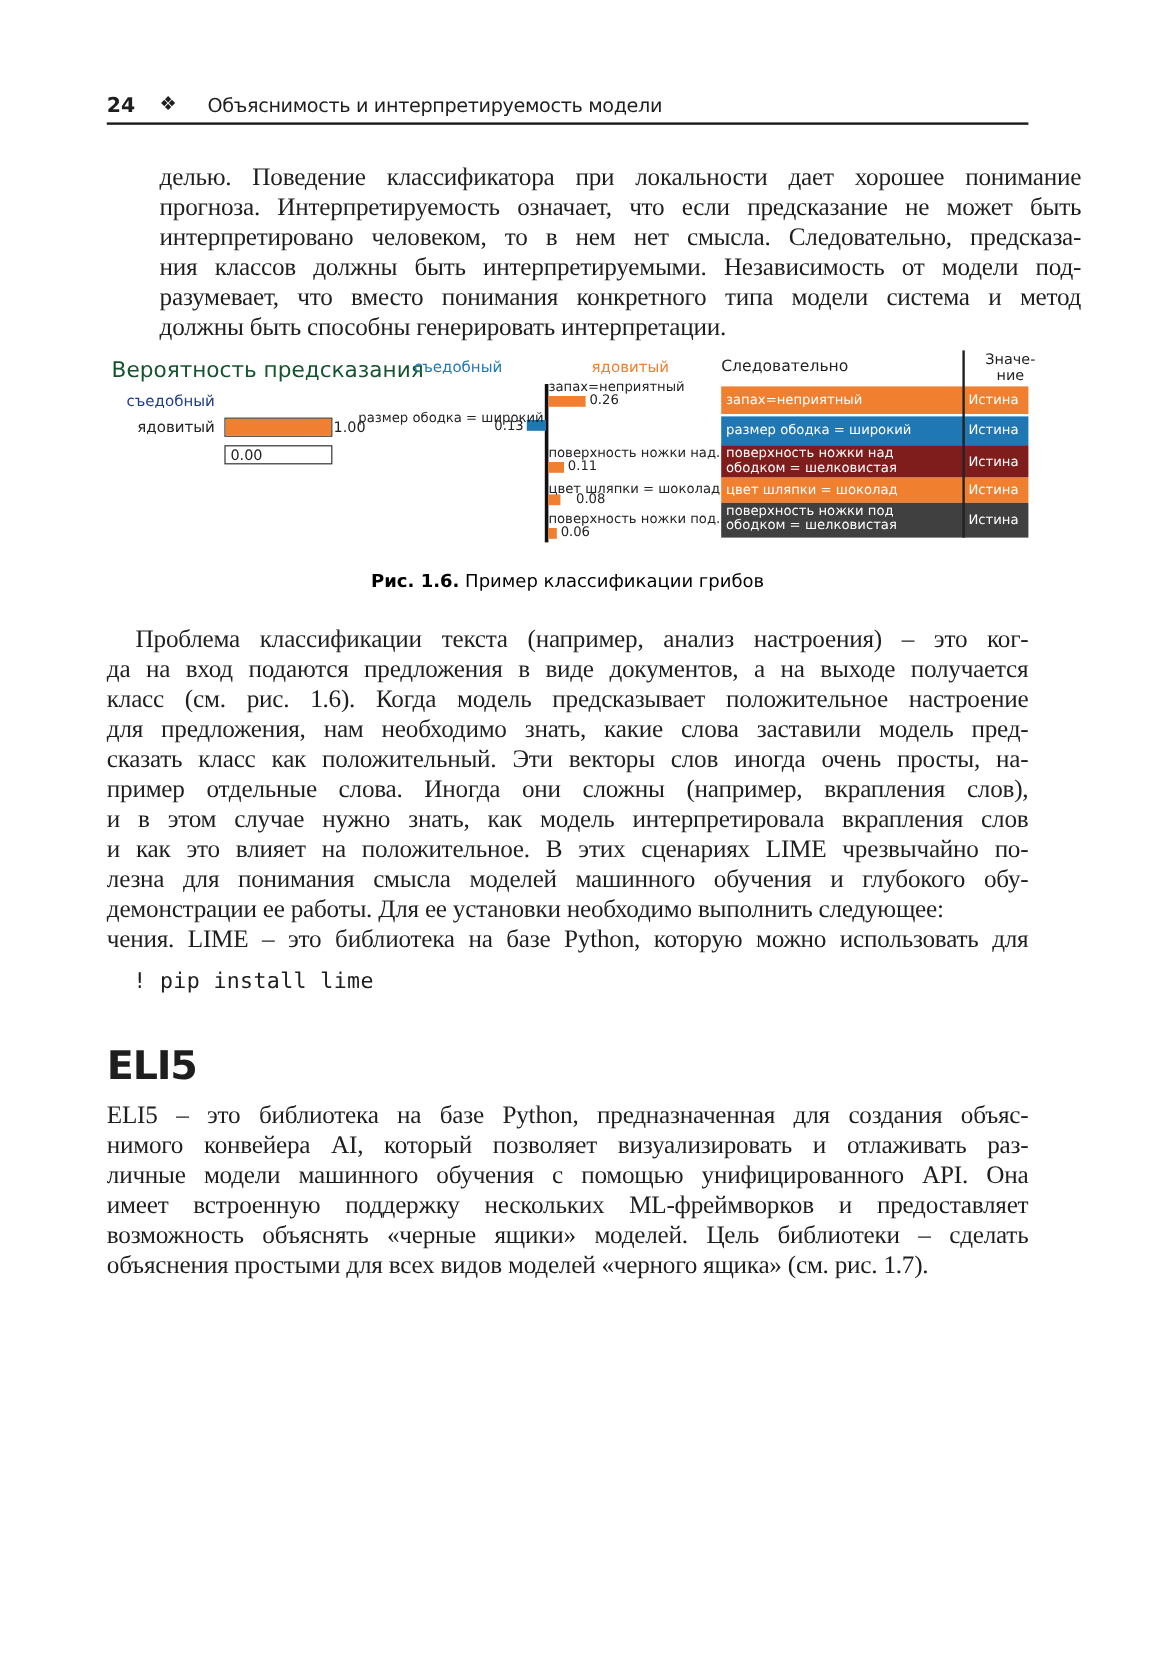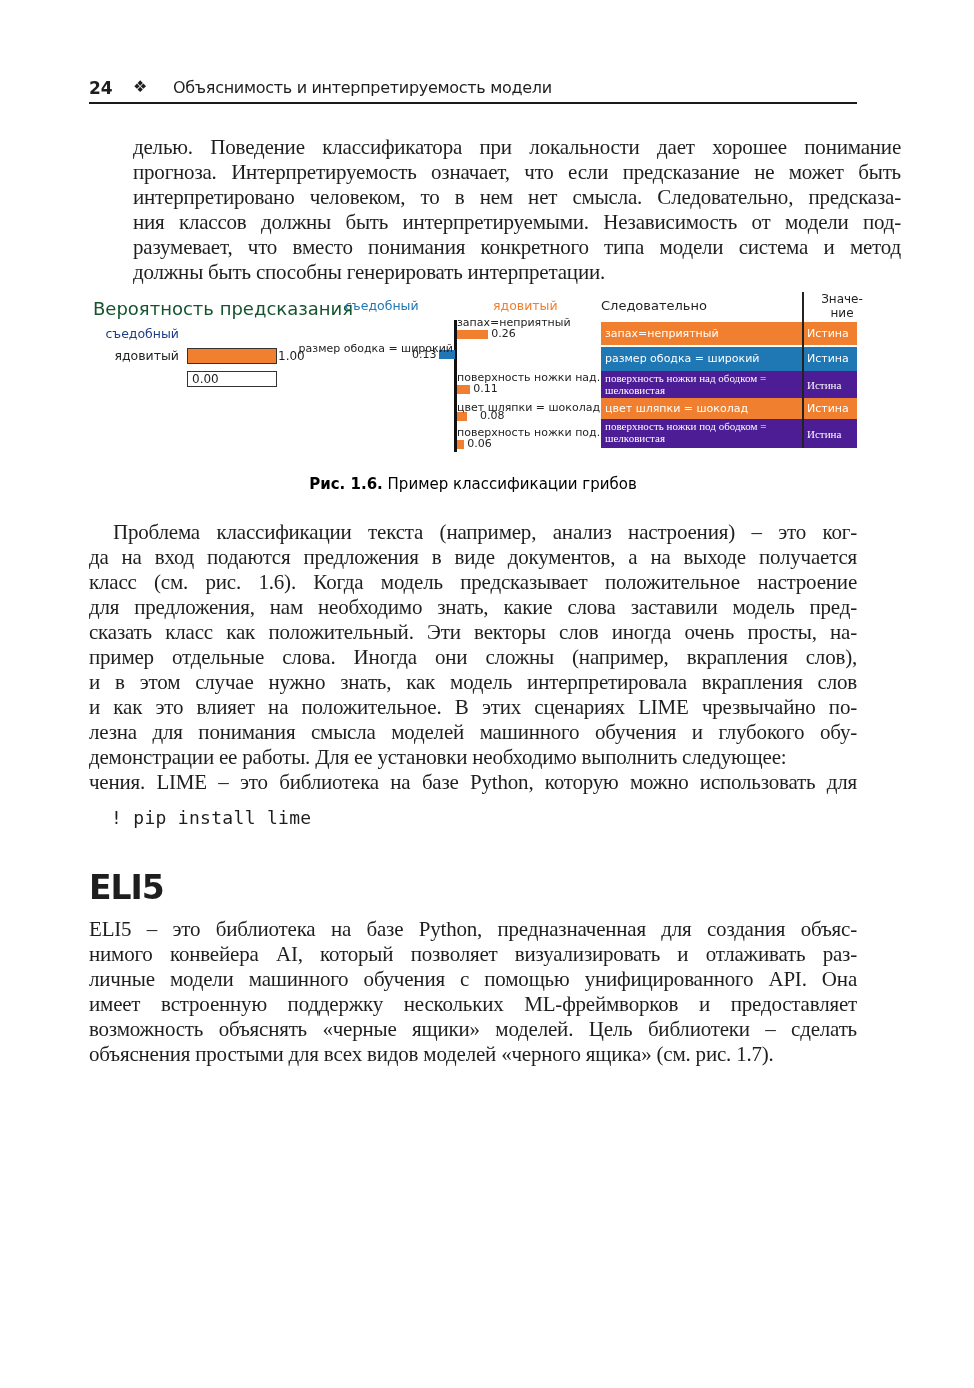--- a/index.html
+++ b/index.html
@@ -114,29 +114,29 @@
       <span class="fig-abs tbl-h2">Значе-ние</span>
       <div id="tblrows">
           <div class="tbl-row" style="top: 34px; height: 23px; background: rgb(240, 128, 48);">
             <span class="feat" style="top: 5.5px; width: 190px; white-space: normal;">запах=неприятный</span>
             <span class="val" style="top: 5.5px;">Истина</span>
           </div>
           <div class="tbl-row" style="top: 59px; height: 24px; background: rgb(31, 119, 180);">
             <span class="feat" style="top: 6px; width: 190px; white-space: normal;">размер ободка = широкий</span>
             <span class="val" style="top: 6px;">Истина</span>
           </div>
-          <div class="tbl-row" style="top: 83px; height: 27px; background: #4c1d95; font-family: Liberation Serif, serif;">
+          <div class="tbl-row" style="top: 83px; height: 27px; background: #7f1d1d;">
             <span class="feat" style="top: 1px; width: 190px; white-space: normal;">поверхность ножки над ободком = шелковистая</span>
             <span class="val" style="top: 7.5px;">Истина</span>
           </div>
           <div class="tbl-row" style="top: 110px; height: 21px; background: rgb(240, 128, 48);">
             <span class="feat" style="top: 4.5px; width: 190px; white-space: normal;">цвет шляпки = шоколад</span>
             <span class="val" style="top: 4.5px;">Истина</span>
           </div>
-          <div class="tbl-row" style="top: 131px; height: 29px; background: #4c1d95; font-family: Liberation Serif, serif;">
+          <div class="tbl-row" style="top: 131px; height: 29px; background: #404040;">
             <span class="feat" style="top: 1px; width: 190px; white-space: normal;">поверхность ножки под ободком = шелковистая</span>
             <span class="val" style="top: 8.5px;">Истина</span>
           </div>
         </div>
       <div class="tbl-divider"></div>
     </div>
   </div>
 
   <div class="caption"><b>Рис. 1.6.</b><span> Пример классификации грибов</span></div>
 

